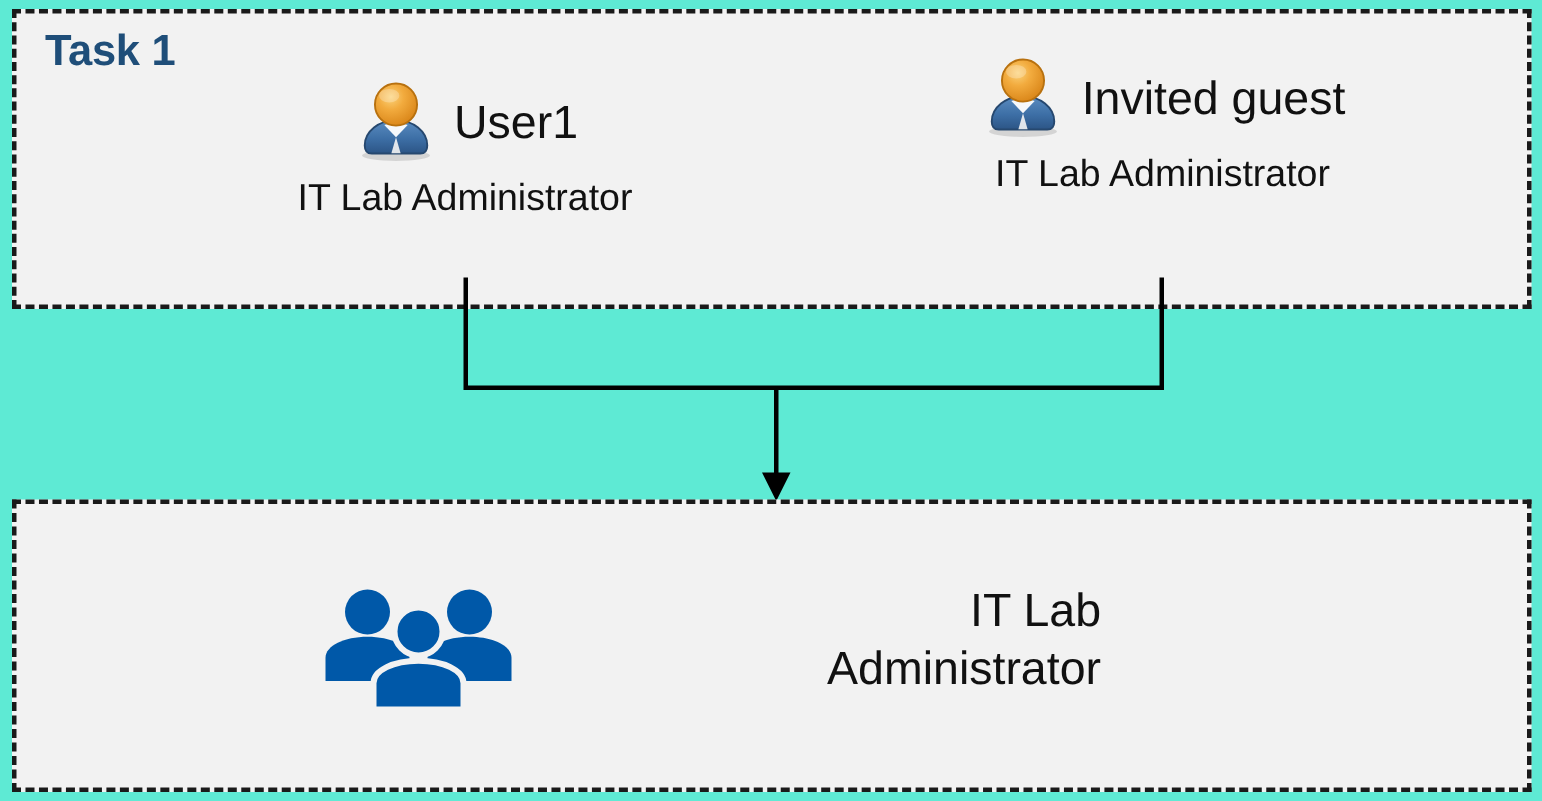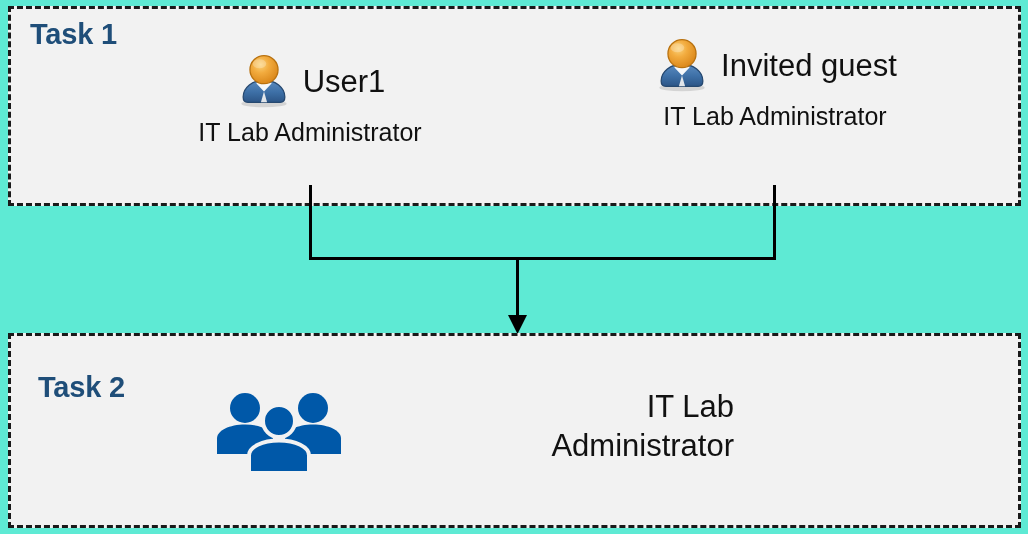--- a/index.html
+++ b/index.html
@@ -185,21 +185,20 @@
   <svg id="connector" aria-hidden="true">
     <g stroke="#000000" stroke-width="3" fill="none">
       <path d="M310.5 185 L310.5 258.5 L774.5 258.5 L774.5 185"></path>
       <path d="M517.5 258.5 L517.5 322"></path>
     </g>
     <path d="M517.5 334 L508 315 L527 315 Z" fill="#000000"></path>
   </svg>
 
   <div class="task-box" id="task2-box"></div>
 
-  <div class="task-label" id="task2-label">Task 2</div>
 
   <div id="group-icon">
     <svg width="130" height="88" viewBox="0 0 130 88" aria-hidden="true">
       <g fill="#0058a8">
         <circle cx="31" cy="20" r="15"></circle>
         <path d="M3 66V50.5C3 42.5 15.5 36.5 31 36.5c15.5 0 28 6 28 14V66H3z"></path>
         <circle cx="99" cy="20" r="15"></circle>
         <path d="M71 66V50.5c0-8 12.5-14 28-14s28 6 28 14V66H71z"></path>
       </g>
       <g fill="#0058a8" stroke="#f2f2f2" stroke-width="4">

